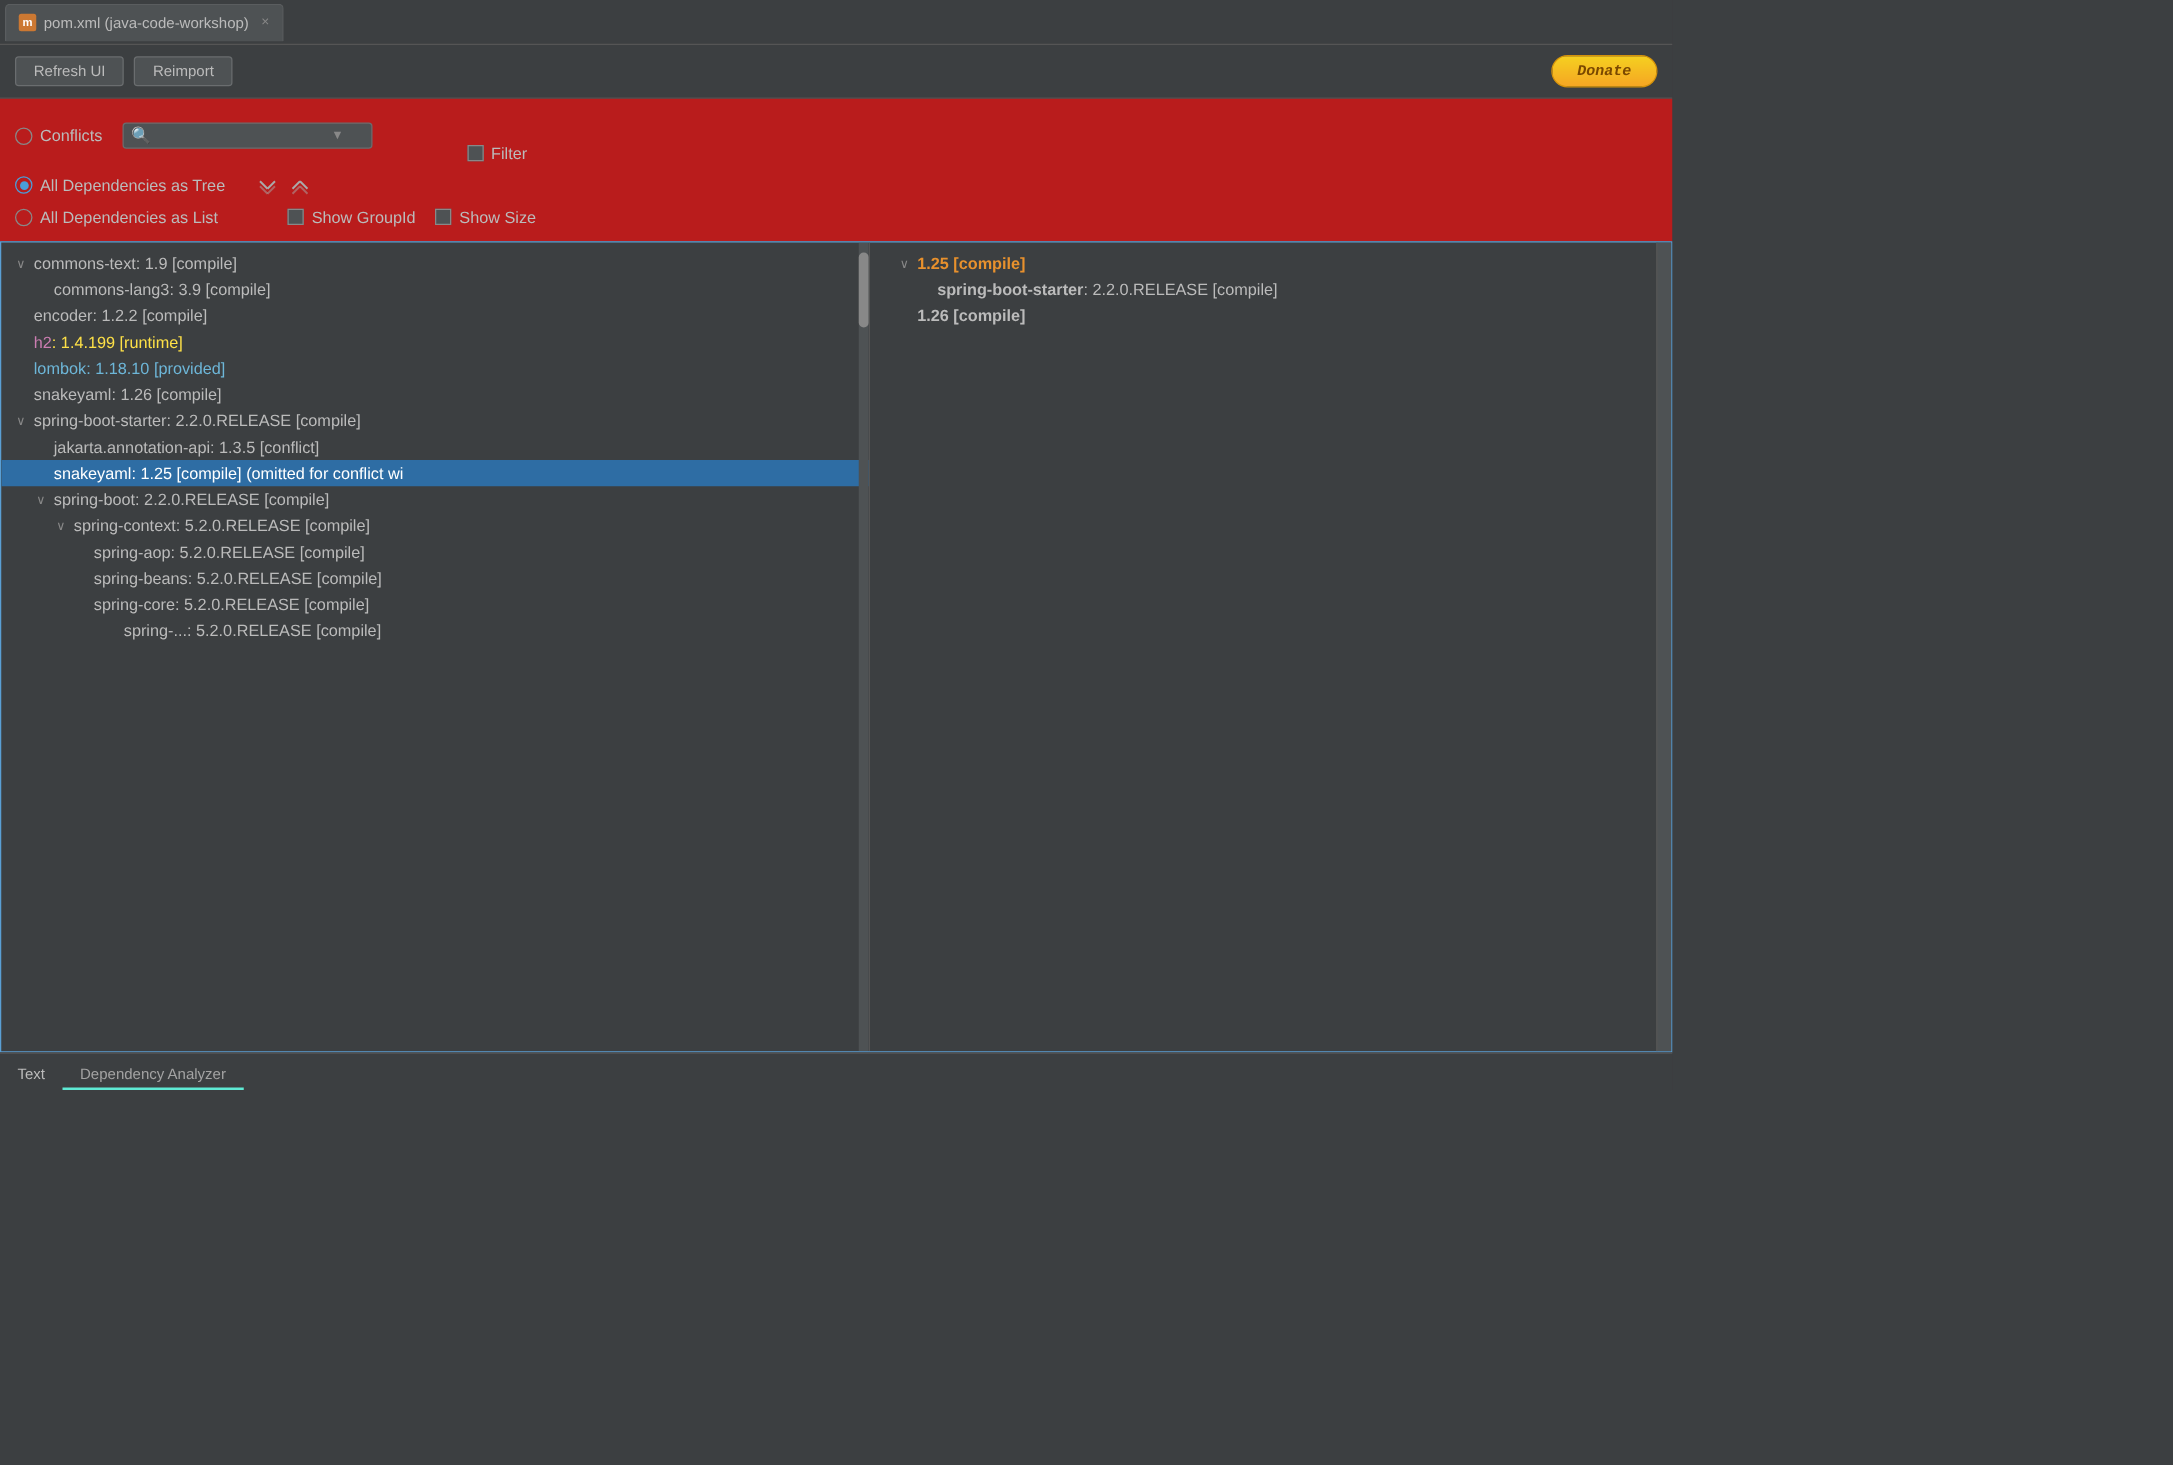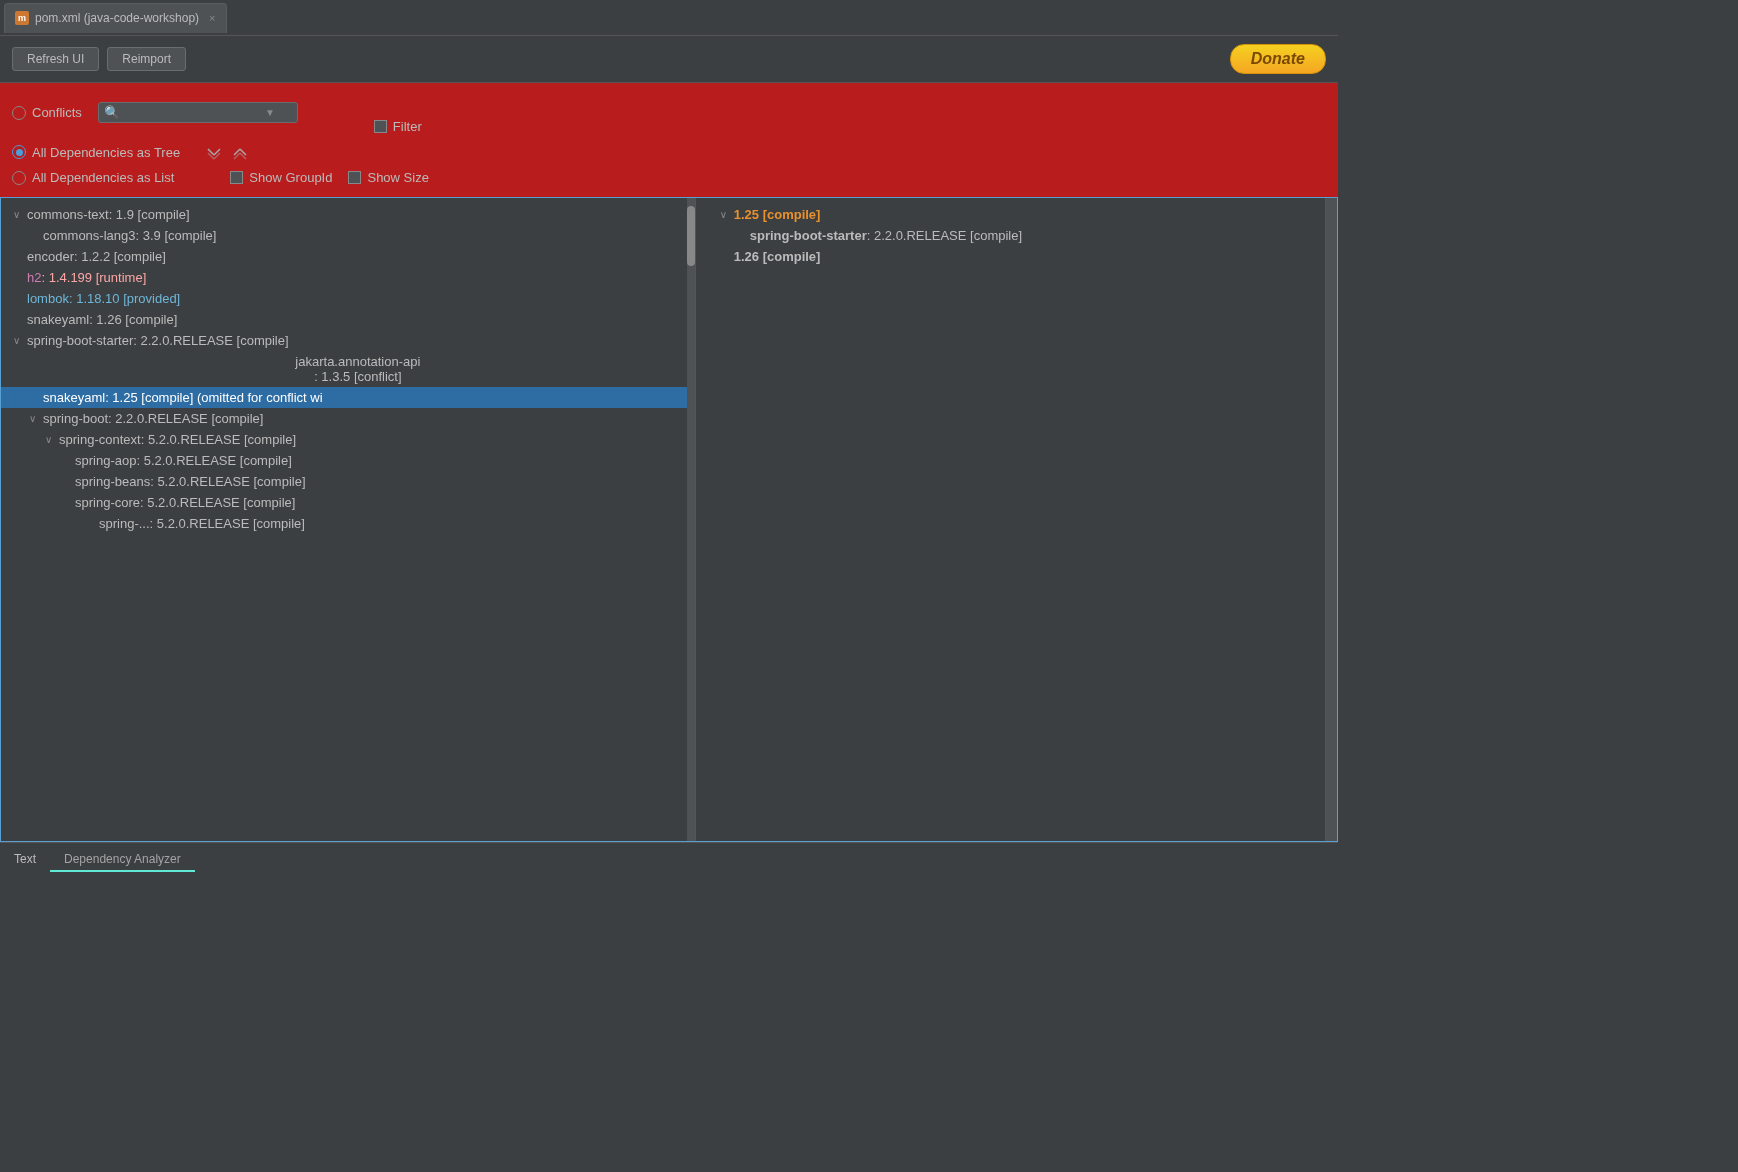--- a/index.html
+++ b/index.html
@@ -73,23 +73,24 @@
       font-size: 12px;
     }
     .donate-btn {
       margin-left: auto;
       background: linear-gradient(to bottom, #f5d020, #f5a623);
       border: 1px solid #d4920a;
       border-radius: 14px;
       color: #7a4800;
       font-style: italic;
       font-weight: bold;
-      font-size: 16px;
+      font-size: 12px;
       padding: 5px 20px;
       cursor: pointer;
+      font-family: Liberation Mono, monospace;
     }
     .radio-item, .check-item {
       display: flex;
       align-items: center;
       gap: 6px;
       cursor: pointer;
     }
     .radio-circle {
       width: 14px;
       height: 14px;
@@ -353,38 +354,38 @@
             <span class="dep-version"> : 3.9 [compile]</span>
           </div>
           <div class="tree-row" style="padding-left: 12px;">
             <span class="chevron"></span>
             <span class="dep-name">encoder</span>
             <span class="dep-version"> : 1.2.2 [compile]</span>
           </div>
           <div class="tree-row" style="padding-left: 12px;">
             <span class="chevron"></span>
             <span class="dep-name pink">h2</span>
-            <span class="dep-version pink" style="color:#fca5a5"> : 1.4.199 [runtime]</span>
+            <span class="dep-version pink" style="color:#fde047"> : 1.4.199 [runtime]</span>
           </div>
           <div class="tree-row" style="padding-left: 12px;">
             <span class="chevron"></span>
             <span class="dep-name teal">lombok</span>
             <span class="dep-version teal" style="color:#6db6d8"> : 1.18.10 [provided]</span>
           </div>
           <div class="tree-row" style="padding-left: 12px;">
             <span class="chevron"></span>
             <span class="dep-name">snakeyaml</span>
             <span class="dep-version"> : 1.26 [compile]</span>
           </div>
           <div class="tree-row" style="padding-left: 12px;">
             <span class="chevron">∨ </span>
             <span class="dep-name">spring-boot-starter</span>
             <span class="dep-version"> : 2.2.0.RELEASE [compile]</span>
           </div>
-          <div class="tree-row" style="padding-left: 28px; flex-direction: column;">
+          <div class="tree-row" style="padding-left: 28px;">
             <span class="chevron"></span>
             <span class="dep-name">jakarta.annotation-api</span>
             <span class="dep-version"> : 1.3.5 [conflict]</span>
           </div>
           <div class="tree-row selected" style="padding-left: 28px;">
             <span class="chevron"></span>
             <span class="dep-name">snakeyaml</span>
             <span class="dep-version"> : 1.25 [compile] (omitted for conflict wi</span>
           </div>
           <div class="tree-row" style="padding-left: 28px;">

